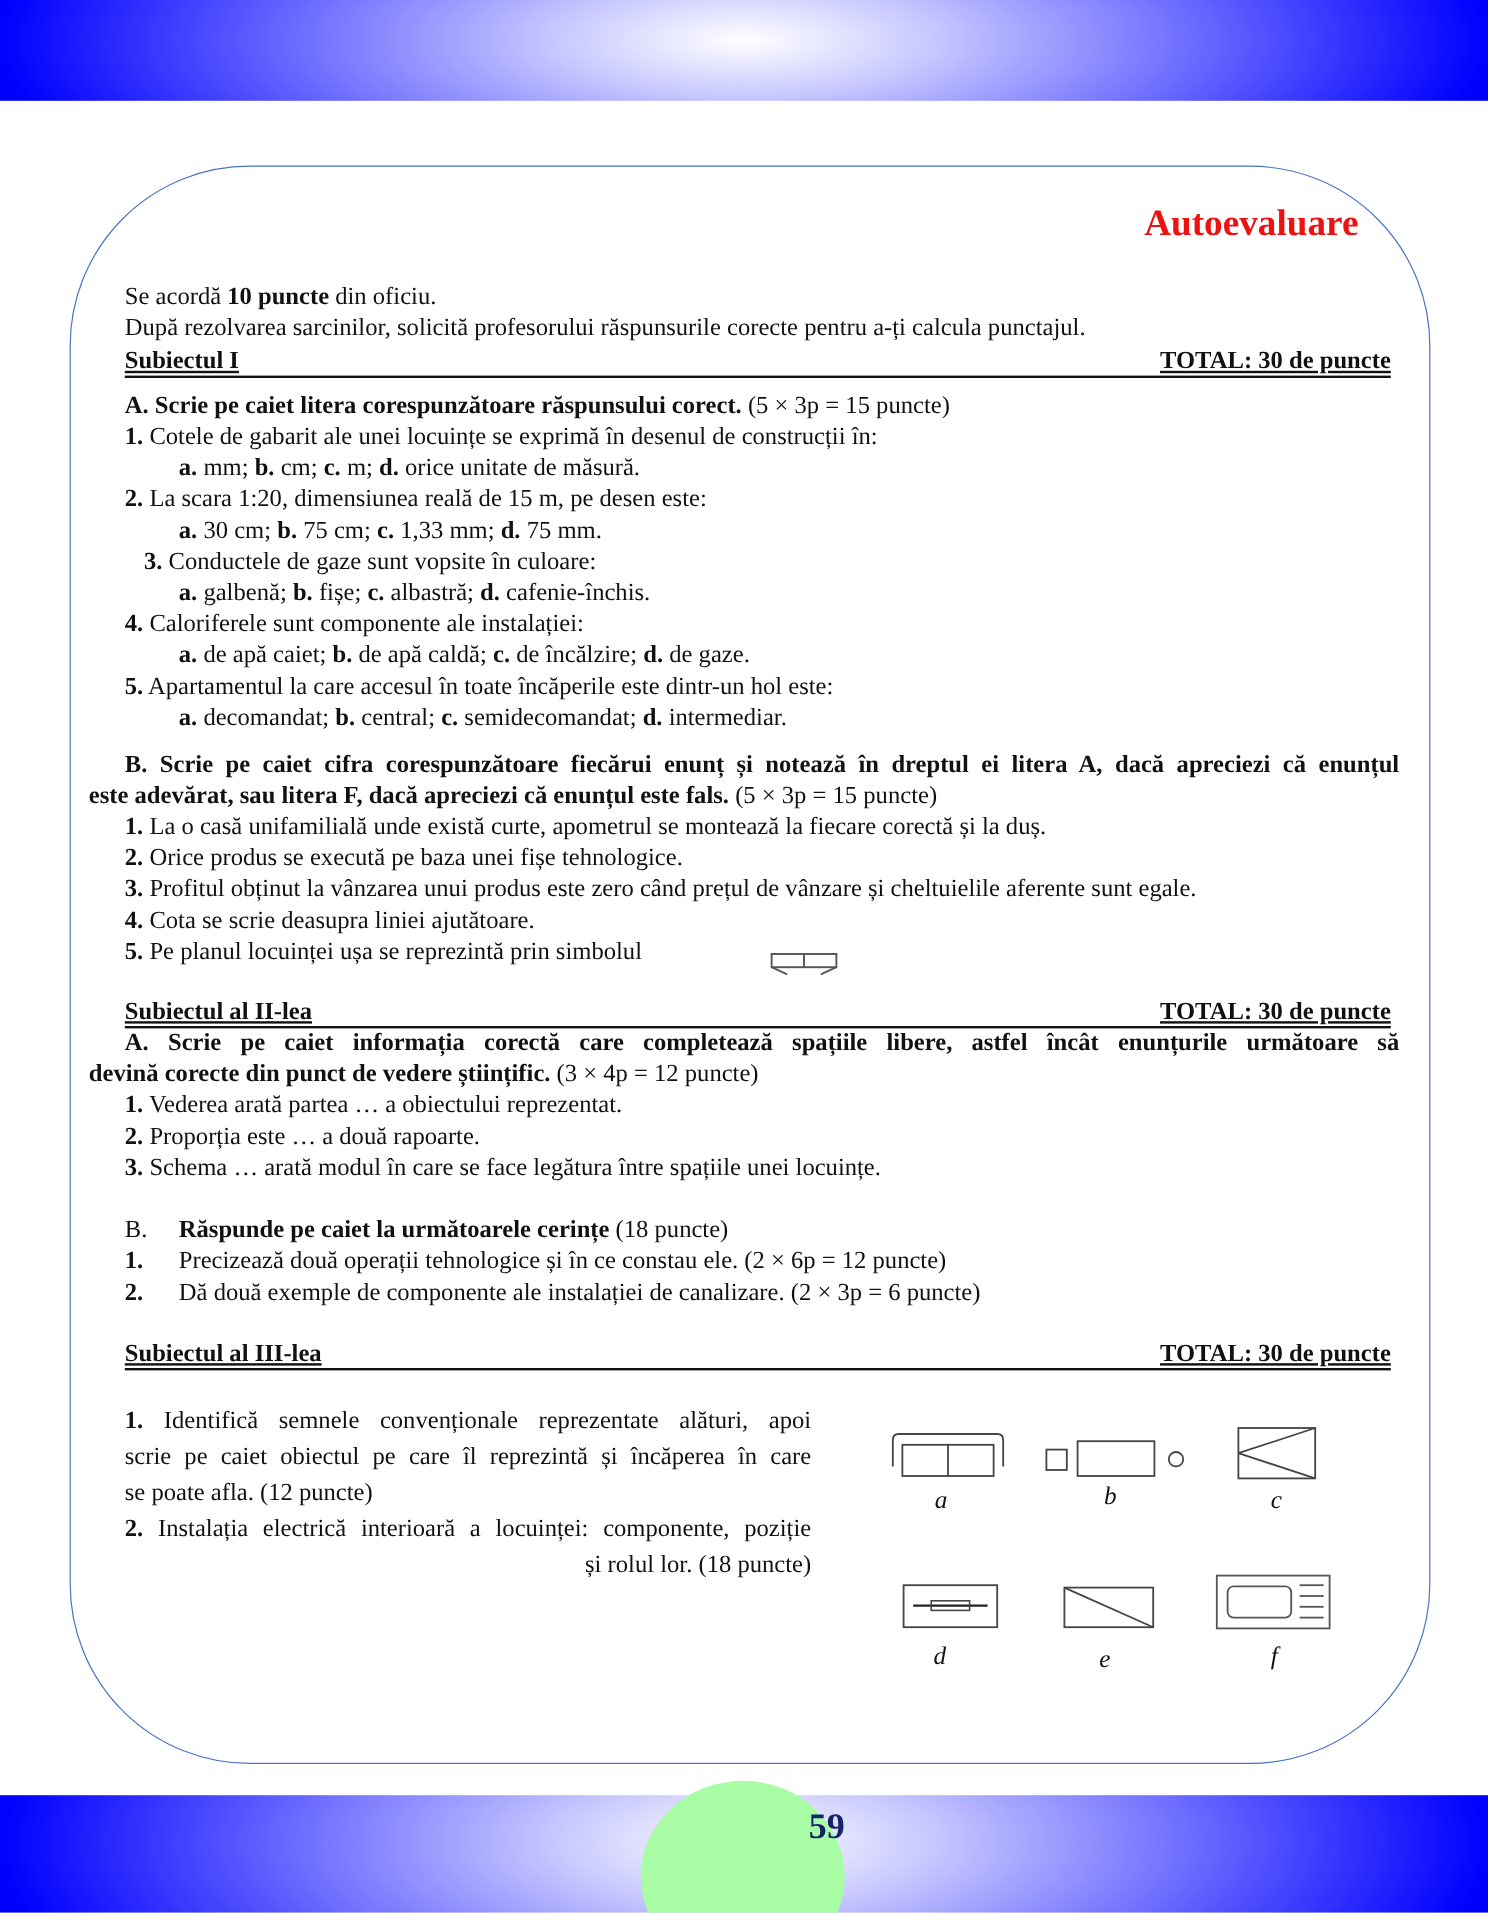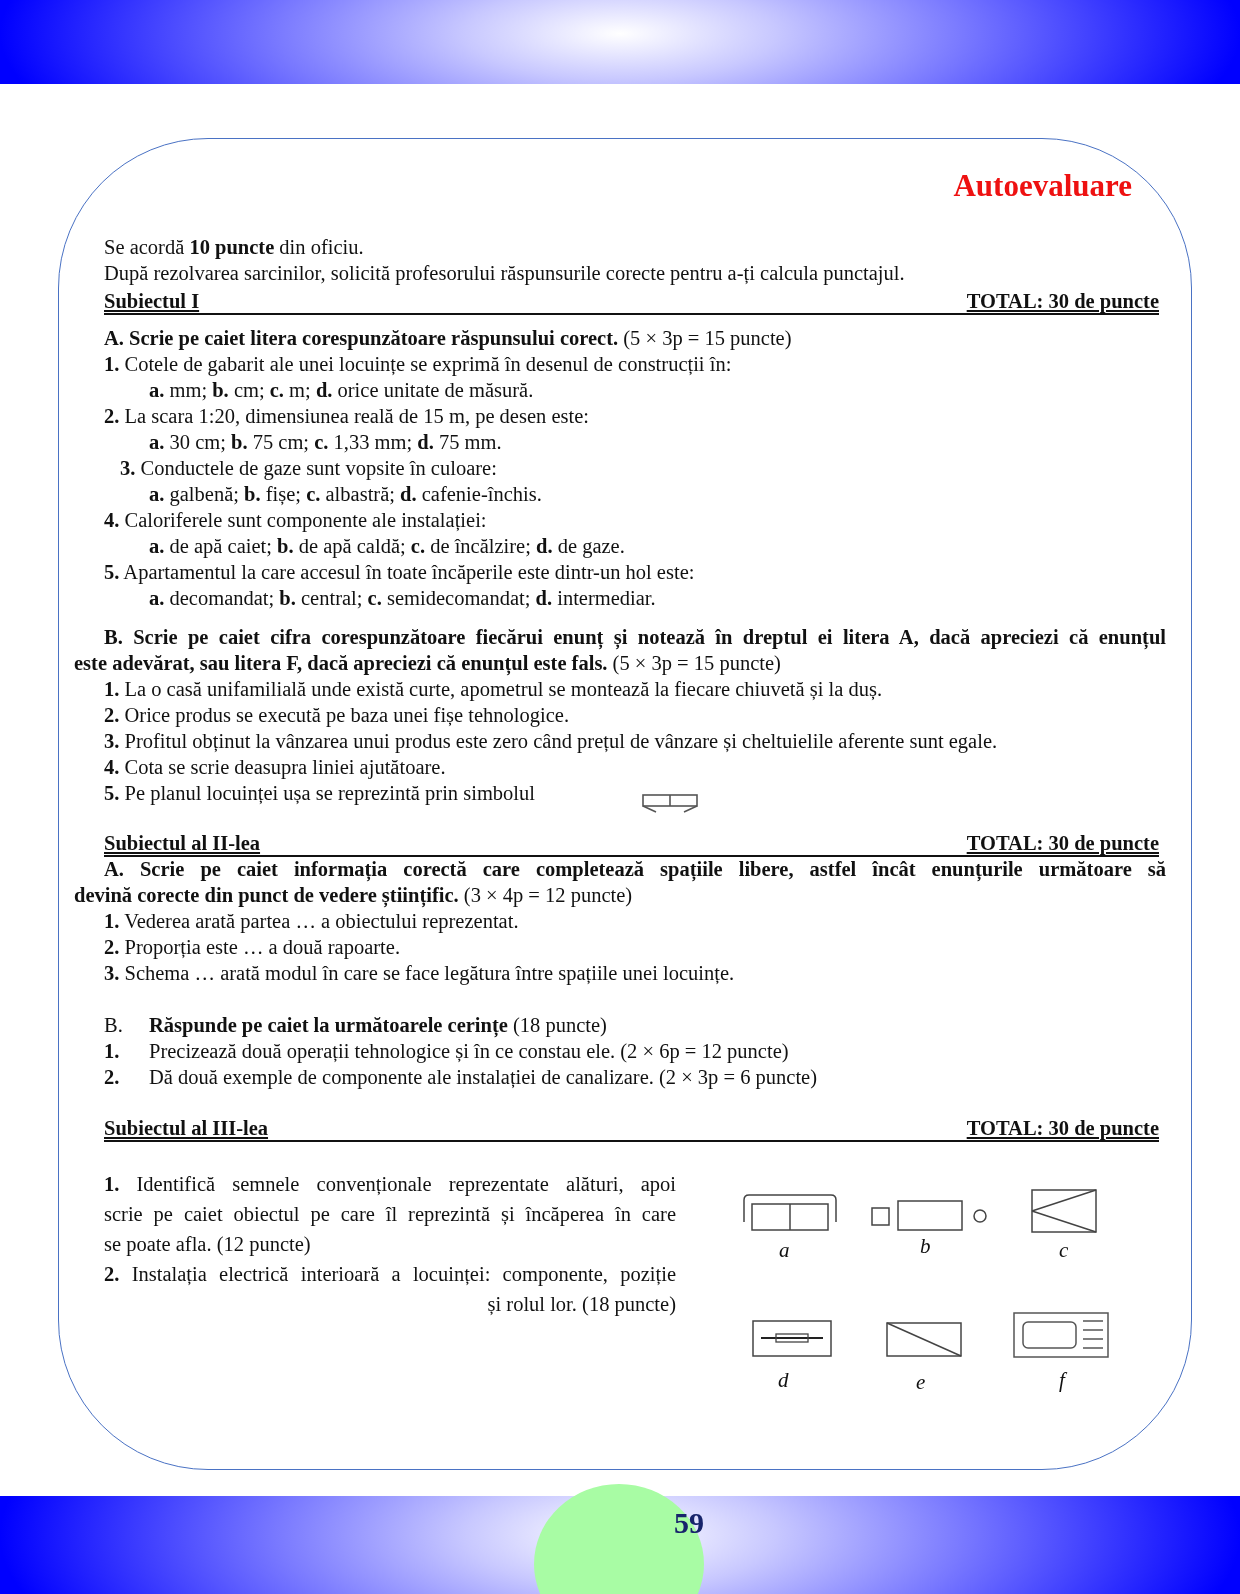--- a/index.html
+++ b/index.html
@@ -55,21 +55,21 @@
       <div class="ln" style="left:149px; top:481px;"><b>a.</b><span> galbenă; </span><b>b.</b><span> fișe; </span><b>c.</b><span> albastră; </span><b>d.</b><span> cafenie-închis.</span></div>
       <div class="ln" style="left:104px; top:507px;"><b>4.</b><span> Caloriferele sunt componente ale instalației:</span></div>
       <div class="ln" style="left:149px; top:533px;"><b>a.</b><span> de apă caiet; </span><b>b.</b><span> de apă caldă; </span><b>c.</b><span> de încălzire; </span><b>d.</b><span> de gaze.</span></div>
       <div class="ln" style="left:104px; top:559px;"><b>5.</b><span> Apartamentul la care accesul în toate încăperile este dintr-un hol este:</span></div>
       <div class="ln" style="left:149px; top:585px;"><b>a.</b><span> decomandat; </span><b>b.</b><span> central; </span><b>c.</b><span> semidecomandat; </span><b>d.</b><span> intermediar.</span></div>
     </div>
 
   <div class="just" style="left:104px; top:624px; width:1062px; font-weight:bold;">B. Scrie pe caiet cifra corespunzătoare fiecărui enunț și notează în dreptul ei litera A, dacă apreciezi că enunțul</div>
   <div class="ln" style="left:74px; top:650px;"><b>este adevărat, sau litera F, dacă apreciezi că enunțul este fals.</b><span> (5 × 3p = 15 puncte)</span></div>
   <div id="s1b">
-      <div class="ln" style="left:104px; top:676px;"><b>1.</b><span> La o casă unifamilială unde există curte, apometrul se montează la fiecare chiuvetă și la duș.</span></div>
+      <div class="ln" style="left:104px; top:676px;"><b>1.</b><span> La o casă unifamilială unde există curte, apometrul se montează la fiecare corectă și la duș.</span></div>
       <div class="ln" style="left:104px; top:702px;"><b>2.</b><span> Orice produs se execută pe baza unei fișe tehnologice.</span></div>
       <div class="ln" style="left:104px; top:728px;"><b>3.</b><span> Profitul obținut la vânzarea unui produs este zero când prețul de vânzare și cheltuielile aferente sunt egale.</span></div>
       <div class="ln" style="left:104px; top:754px;"><b>4.</b><span> Cota se scrie deasupra liniei ajutătoare.</span></div>
       <div class="ln" style="left:104px; top:780px;"><b>5.</b><span> Pe planul locuinței ușa se reprezintă prin simbolul</span></div>
     </div>
 
   <svg class="sym" style="left:640px; top:793px;" width="60" height="26" viewBox="0 0 60 26">
     <rect x="3" y="2" width="54" height="11" fill="none" stroke="#555" stroke-width="1.6"></rect>
     <line x1="30" y1="2" x2="30" y2="13" stroke="#555" stroke-width="1.6"></line>
     <line x1="3" y1="13" x2="16" y2="19" stroke="#555" stroke-width="1.6"></line>

